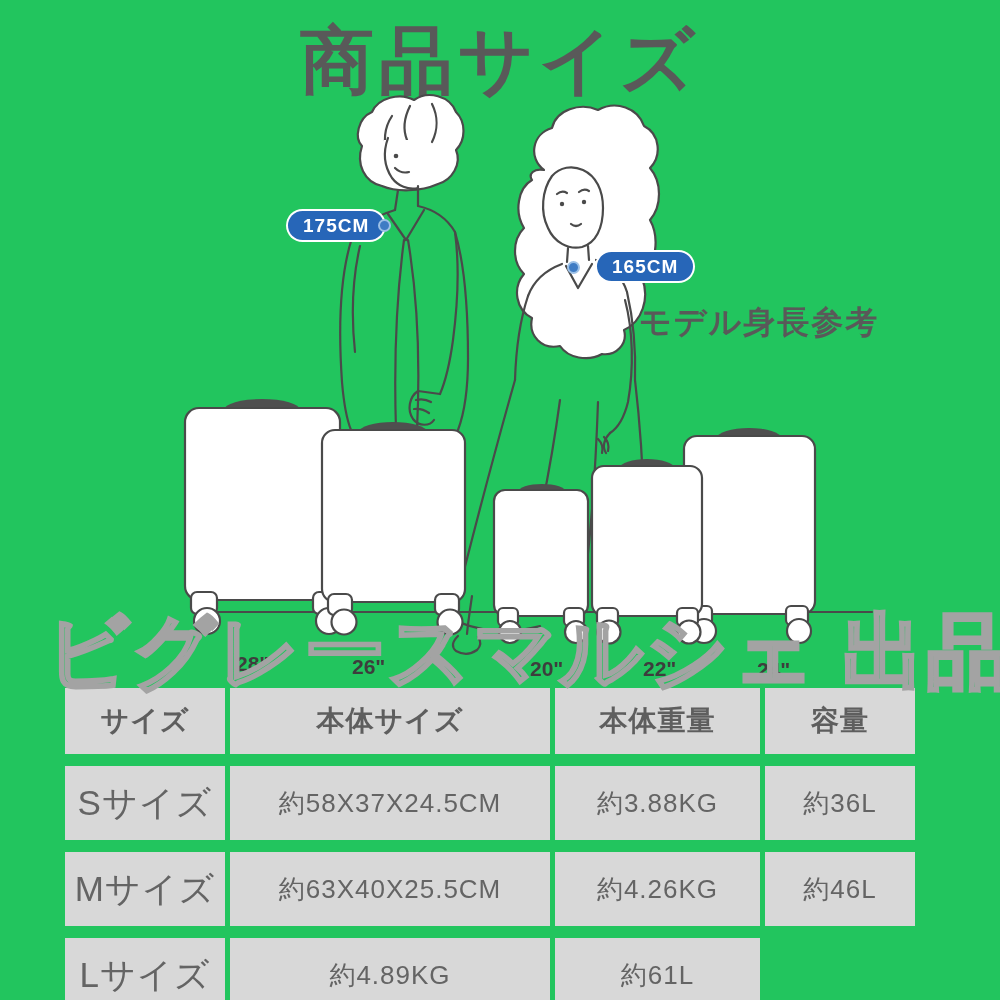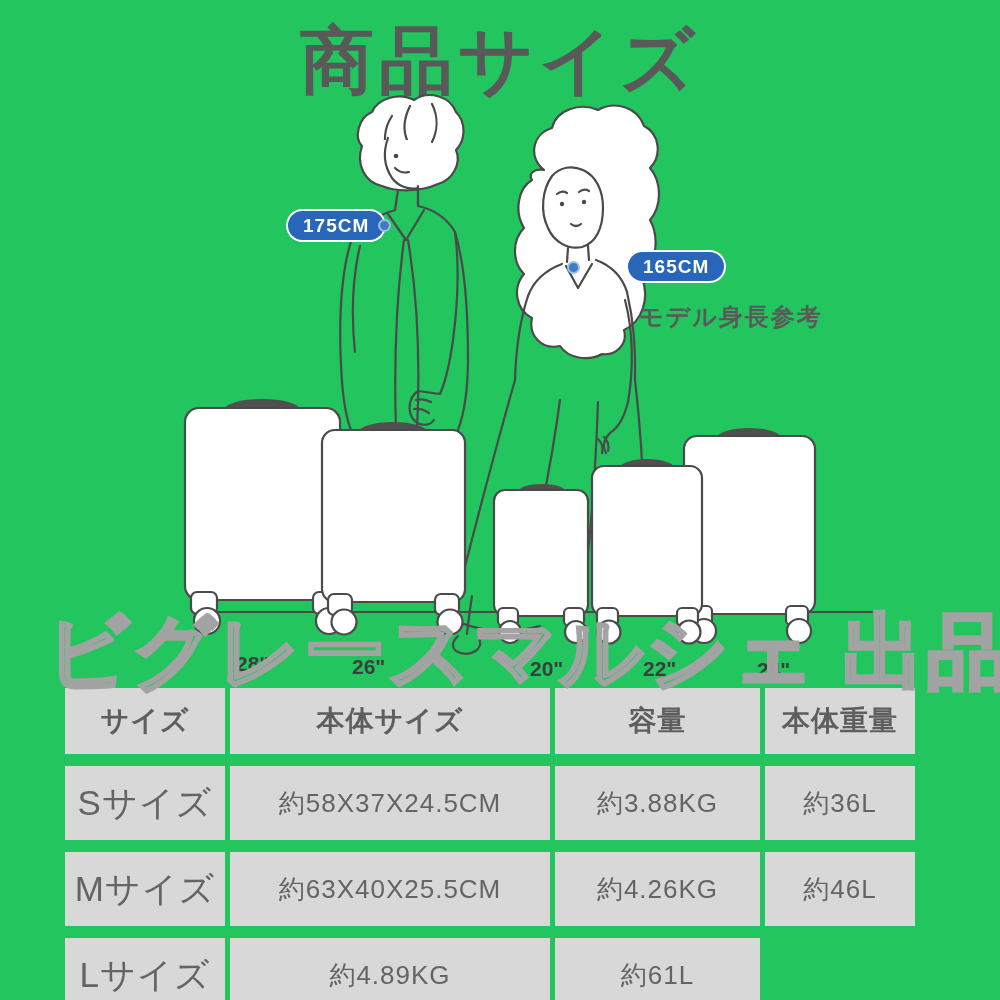--- a/index.html
+++ b/index.html
@@ -15,31 +15,31 @@
   .illustration-svg{position:absolute;top:0;left:0;width:1000px;height:1000px;z-index:1;}
 
   .height-badge{
     position:absolute;z-index:3;background:#2766b8;color:#ffffff;
     font-weight:bold;font-size:19px;letter-spacing:1px;
     height:29px;line-height:29px;padding:0 15px;border-radius:16px;
     box-shadow:0 0 0 2px #ffffff;
     text-align:right;
   }
   .badge-male{left:288px;top:211px;}
-  .badge-female{left:628px;top:252px;}
+  .badge-female{left:597px;top:252px;}
   .badge-dot{
     position:absolute;z-index:3;width:13px;height:13px;border-radius:50%;
     background:#3f7cc4;border:2px solid #9cc0e6;box-sizing:border-box;
   }
   .dot-male{left:378px;top:219px;}
   .dot-female{left:567px;top:261px;}
 
   .model-note{
     position:absolute;z-index:3;left:639px;top:301px;
-    font-size:24px;font-weight:bold;color:#595959;letter-spacing:2px;white-space:nowrap;
+    font-size:32px;font-weight:bold;color:#595959;letter-spacing:2px;white-space:nowrap;
   }
 
   .watermark{
     position:absolute;z-index:4;left:46px;top:598px;white-space:nowrap;
     font-size:82px;font-weight:bold;letter-spacing:2px;
     color:transparent;-webkit-text-stroke:3px #a3a3a3;
   }
 
   .size-table{
     position:absolute;z-index:3;left:65px;top:688px;
@@ -209,22 +209,22 @@
   <div class="height-badge badge-female">165CM</div>
   <div class="badge-dot dot-female"></div>
 
   <div class="model-note">モデル身長参考</div>
 
   <div class="watermark">ビグレースマルシェ 出品</div>
 
   <div class="size-table">
     <div class="cell header">サイズ</div>
     <div class="cell header">本体サイズ</div>
+    <div class="cell header">本体重量</div>
     <div class="cell header">容量</div>
-    <div class="cell header">本体重量</div>
 
     <div class="cell size-col">Sサイズ</div>
     <div class="cell">約58X37X24.5CM</div>
     <div class="cell">約3.88KG</div>
     <div class="cell">約36L</div>
 
     <div class="cell size-col">Mサイズ</div>
     <div class="cell">約63X40X25.5CM</div>
     <div class="cell">約4.26KG</div>
     <div class="cell">約46L</div>

